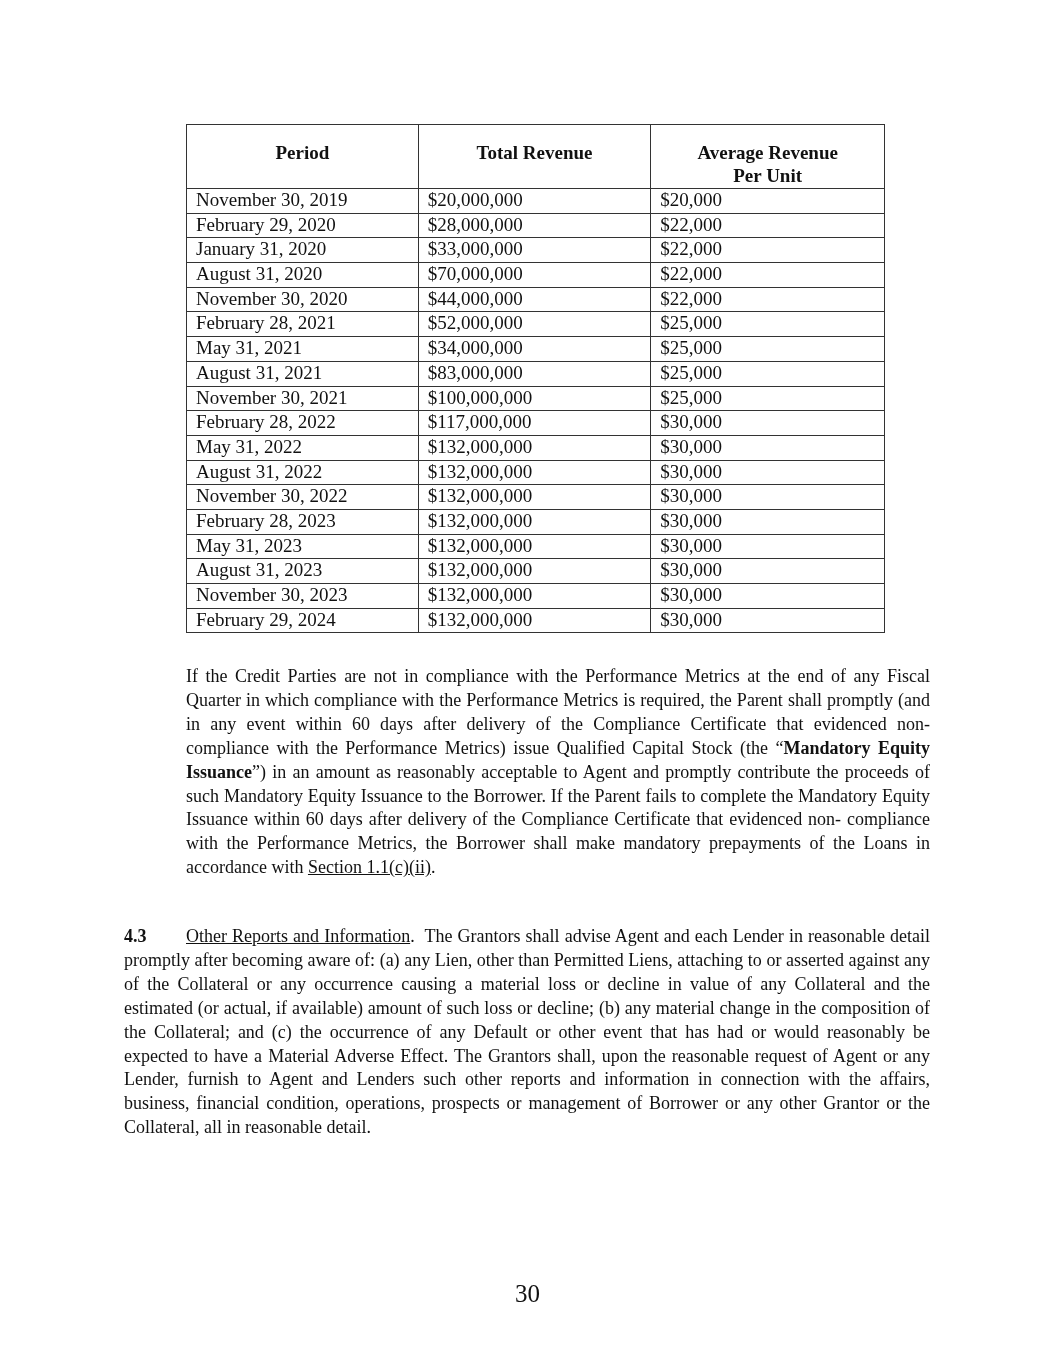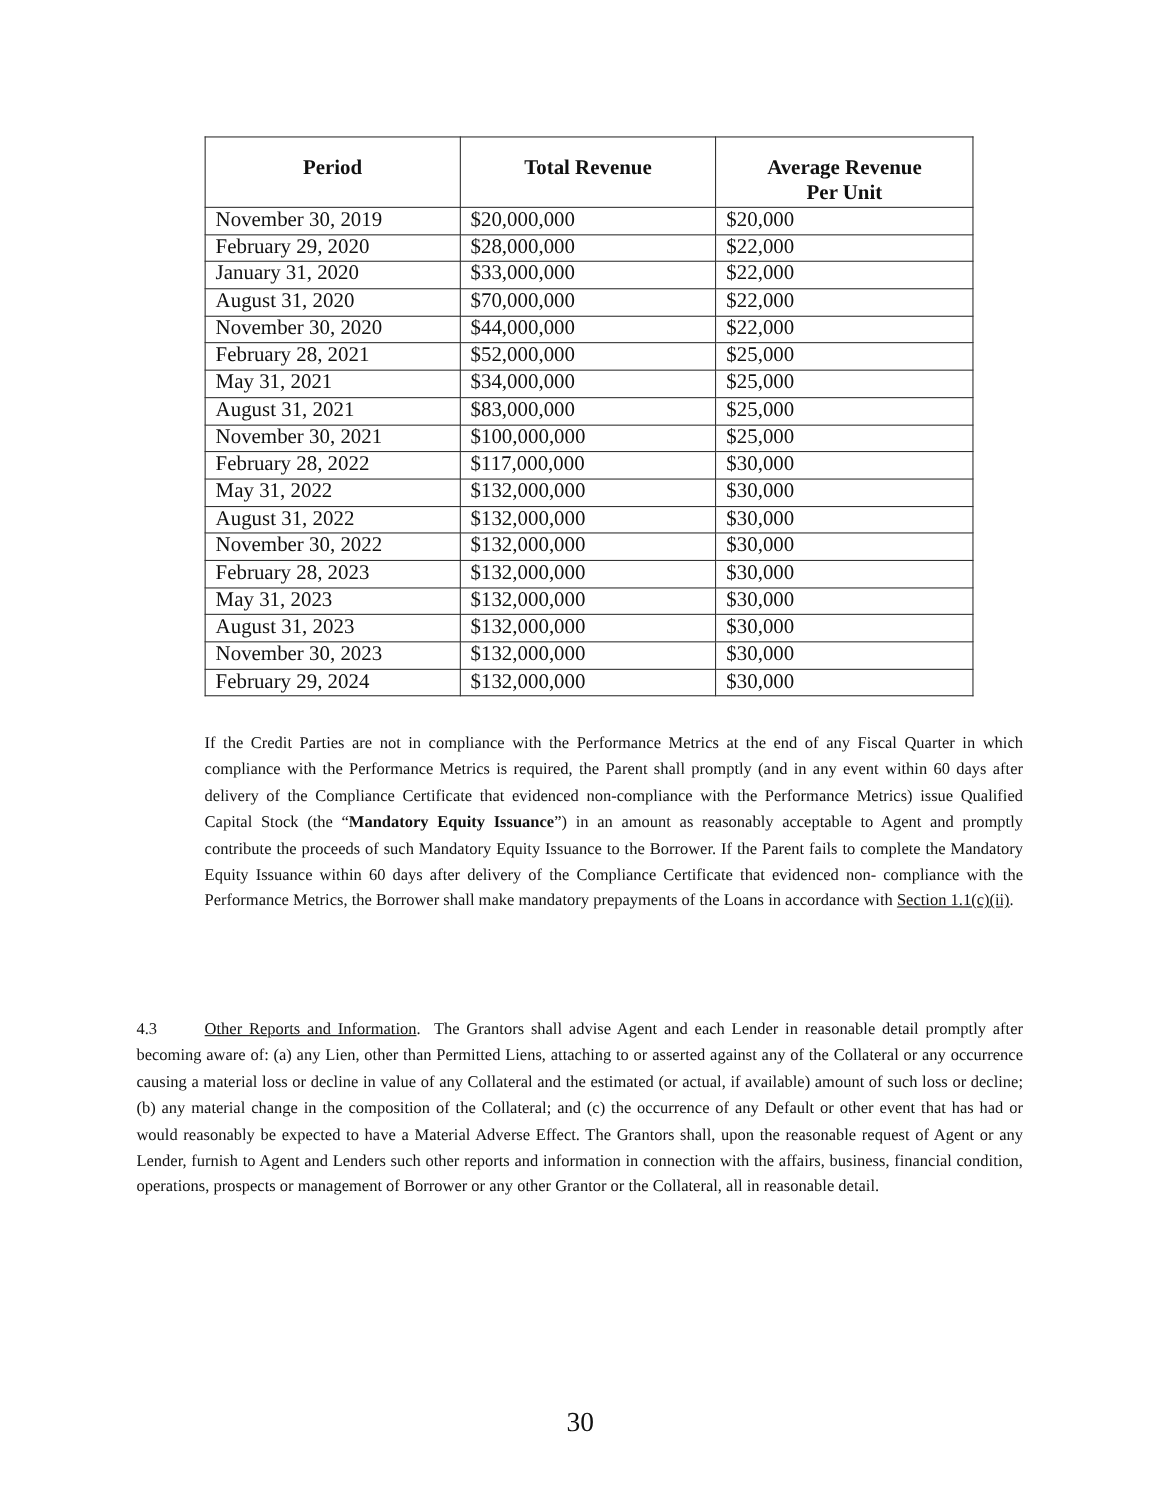--- a/index.html
+++ b/index.html
@@ -44,38 +44,39 @@
     padding: 16px 0 0 0;
     height: 47px;
     line-height: 23px;
   }
   table.metrics col.c1 { width: 232px; }
   table.metrics col.c2 { width: 233px; }
   table.metrics col.c3 { width: 234px; }
 
   .para {
     position: absolute;
-    font-size: 15px;
+    font-size: 18px;
     line-height: 23.9px;
     text-align: justify;
     margin: 0;
   }
   .para-1 {
     left: 186px;
     top: 665px;
     width: 744px;
   }
   .para-2 {
     left: 124px;
     top: 925px;
     width: 806px;
   }
   .sec-num {
     display: inline-block;
     width: 62px;
+    font-weight: bold;
   }
   .u { text-decoration: underline; }
   .b { font-weight: bold; }
   .page-number {
     position: absolute;
     left: 0;
     width: 1055px;
     top: 1280px;
     text-align: center;
     font-size: 25px;

